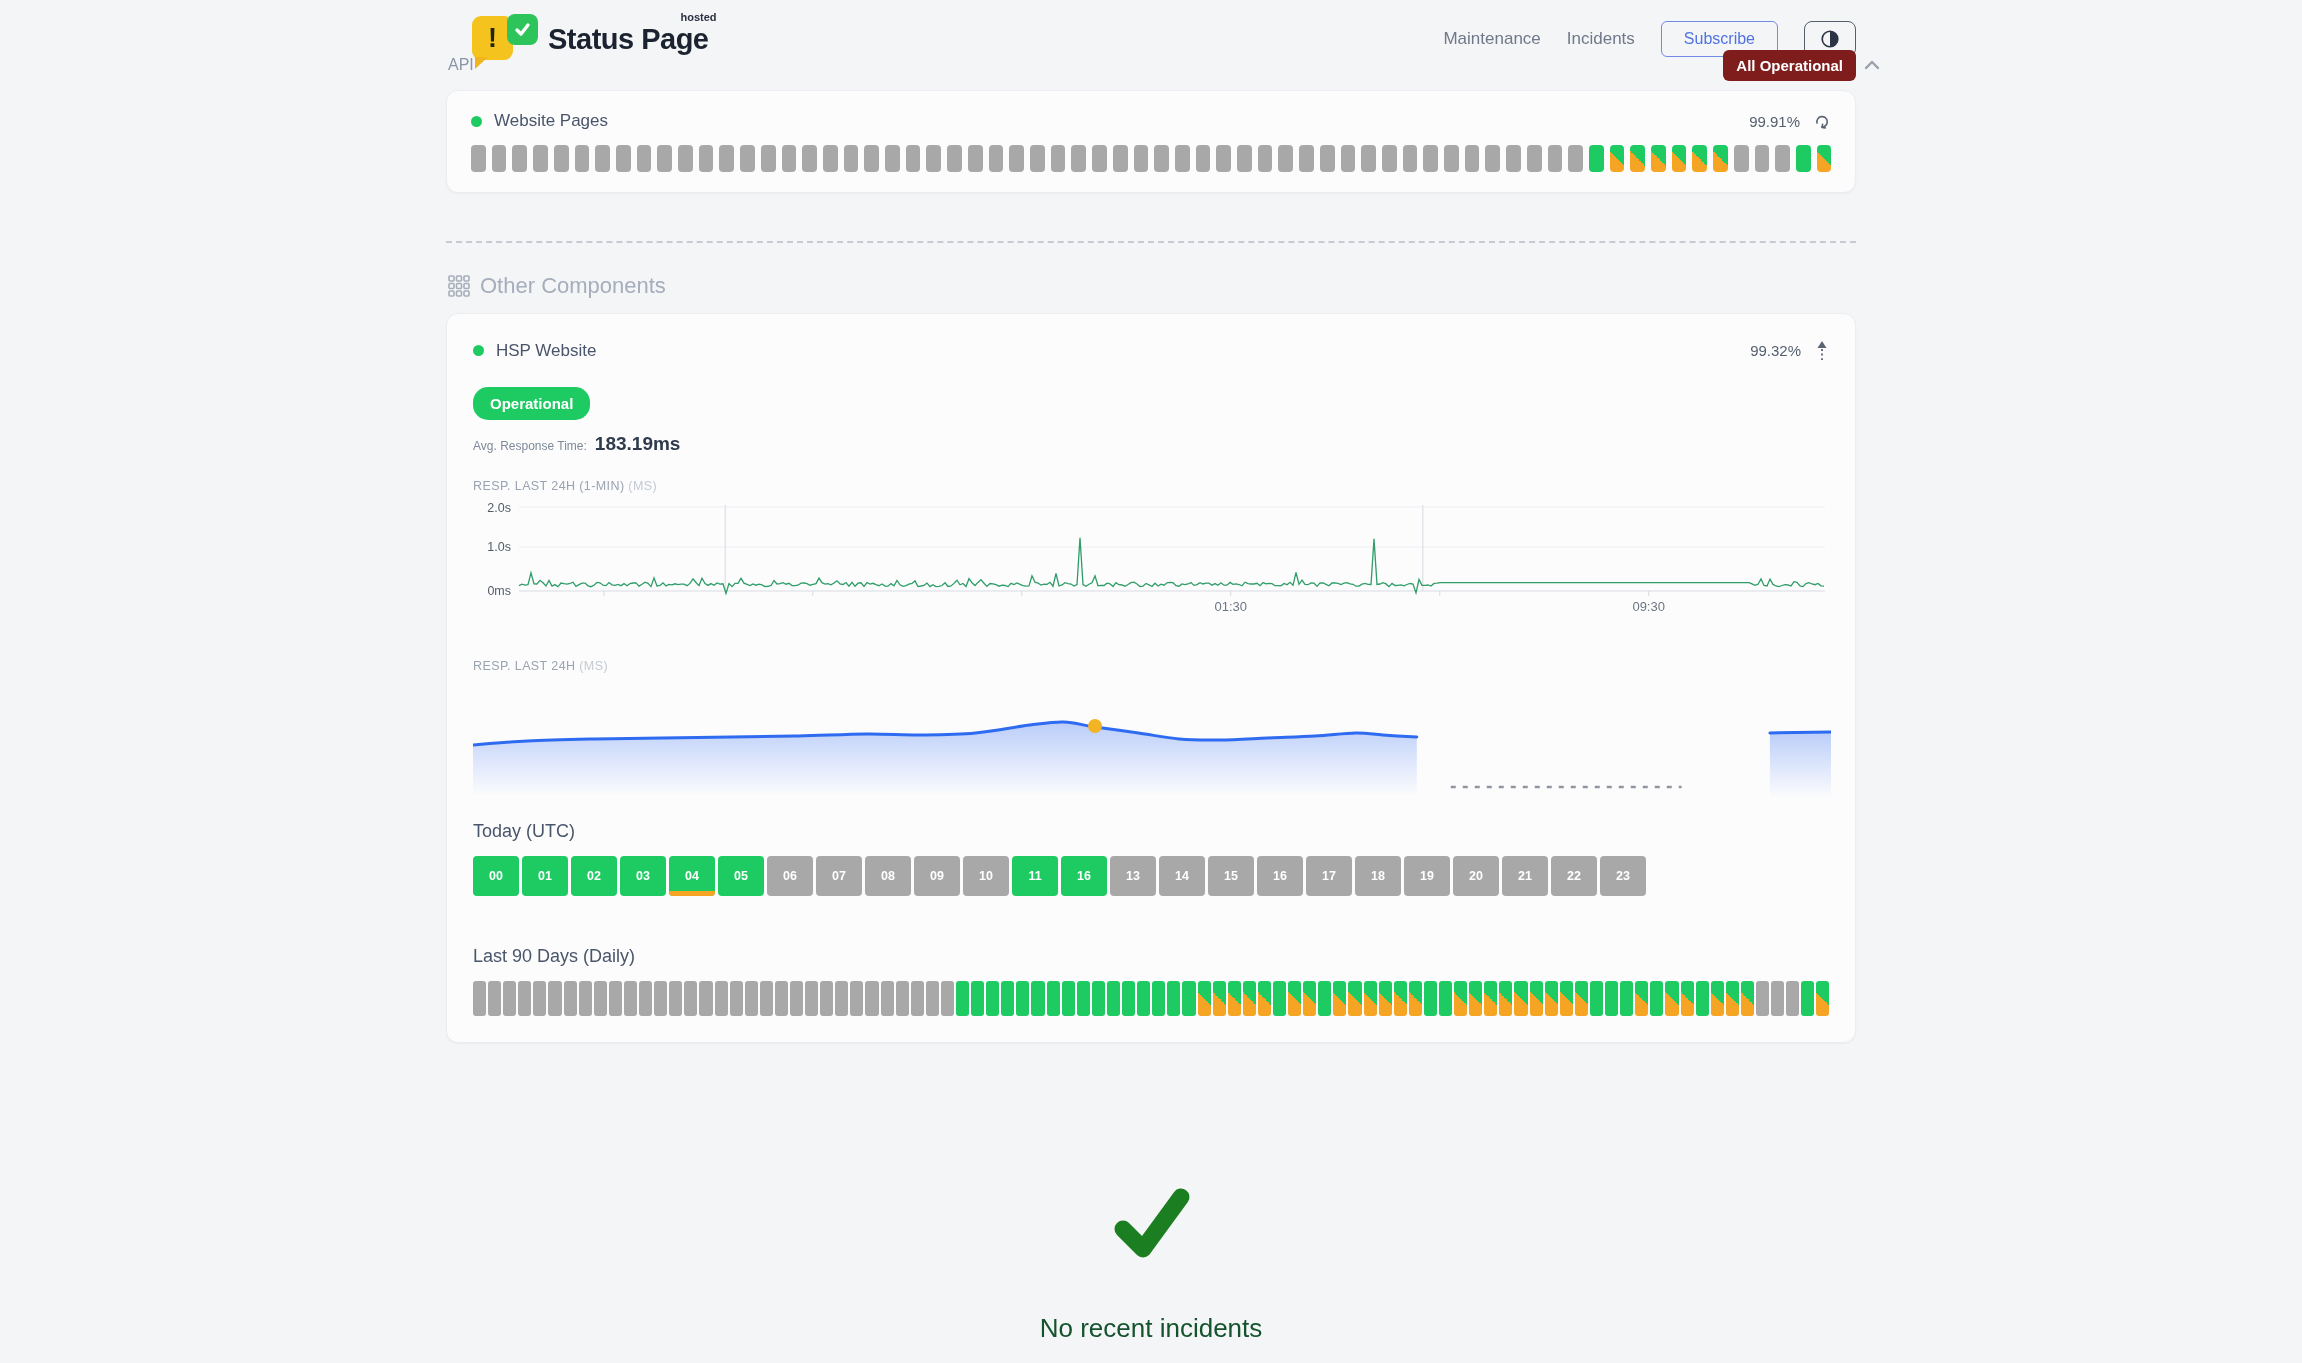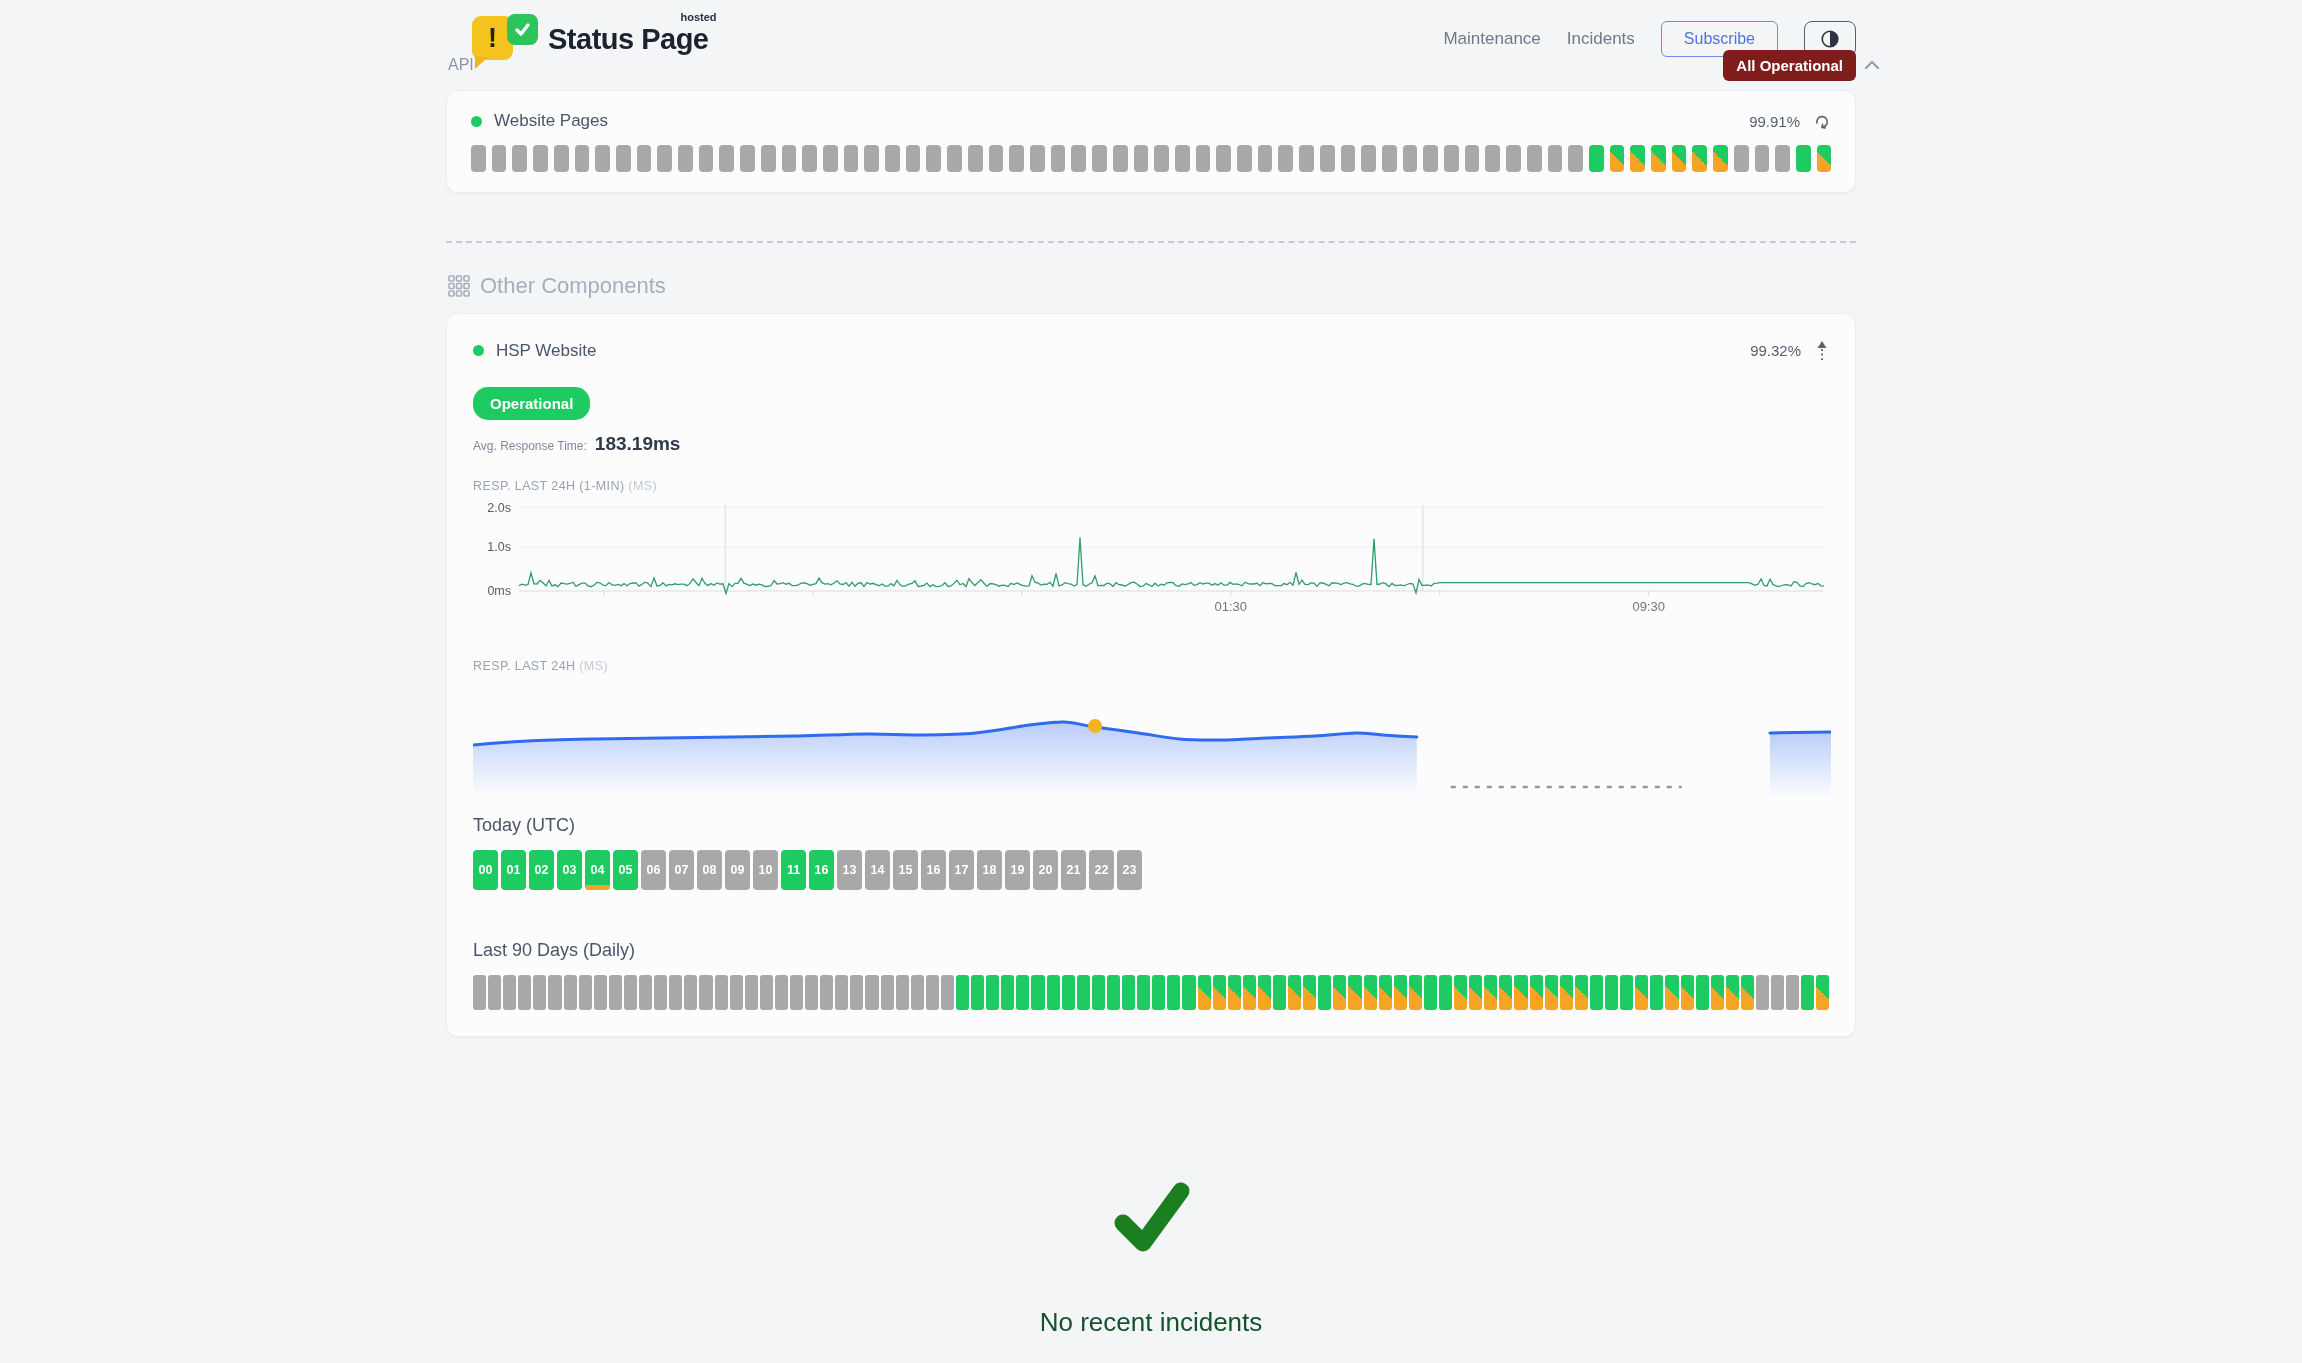--- a/index.html
+++ b/index.html
@@ -73,24 +73,24 @@
 
   .grid { stroke:#eceef2; stroke-width:1; }
   .axis { stroke:#d8dbe2; stroke-width:1; }
   .sep  { stroke:#e2e4e9; stroke-width:1.5; }
   .mline { fill:none; stroke-width:1.3; }
   .aline { fill:none; stroke-width:3; stroke-linecap:round; }
   .dash  { stroke:#9096a0; stroke-width:2.5; stroke-dasharray:5 7; }
   .ylab { font-family:"Liberation Sans",sans-serif; font-size:12.5px; fill:#525c69; }
   .xlab { font-family:"Liberation Sans",sans-serif; font-size:13px; fill:#6d7784; }
 
-  .sub-heading { margin-top:4px; font-size:18px; color:#49556a; }
+  .sub-heading { margin-top:10px; font-size:18px; color:#49556a; }
   .sub-heading.later { margin-top:50px; }
   .hours { display:flex; gap:3px; margin-top:14px; }
-  .hour { width:25px; height:40px; border-radius:4px; color:#fff; font-size:12.5px; font-weight:600;
+  .hour { width:46px; height:40px; border-radius:4px; color:#fff; font-size:12.5px; font-weight:600;
           display:flex; align-items:center; justify-content:center; position:relative; cursor:pointer; }
   .hour.gray  { background:#a8a8a8; }
   .hour.green { background:#1ecb63; }
   .hour-marker { position:absolute; left:0; right:0; bottom:0; height:5px; background:#f6a424; border-radius:0 0 4px 4px; }
 
   .day-bars { display:flex; gap:2px; margin-top:14px; }
   .day-bars .bar { flex:1; height:35px; border-radius:3px; cursor:pointer; }
 
   
   .no-incidents { margin-top:140px; text-align:center; }

